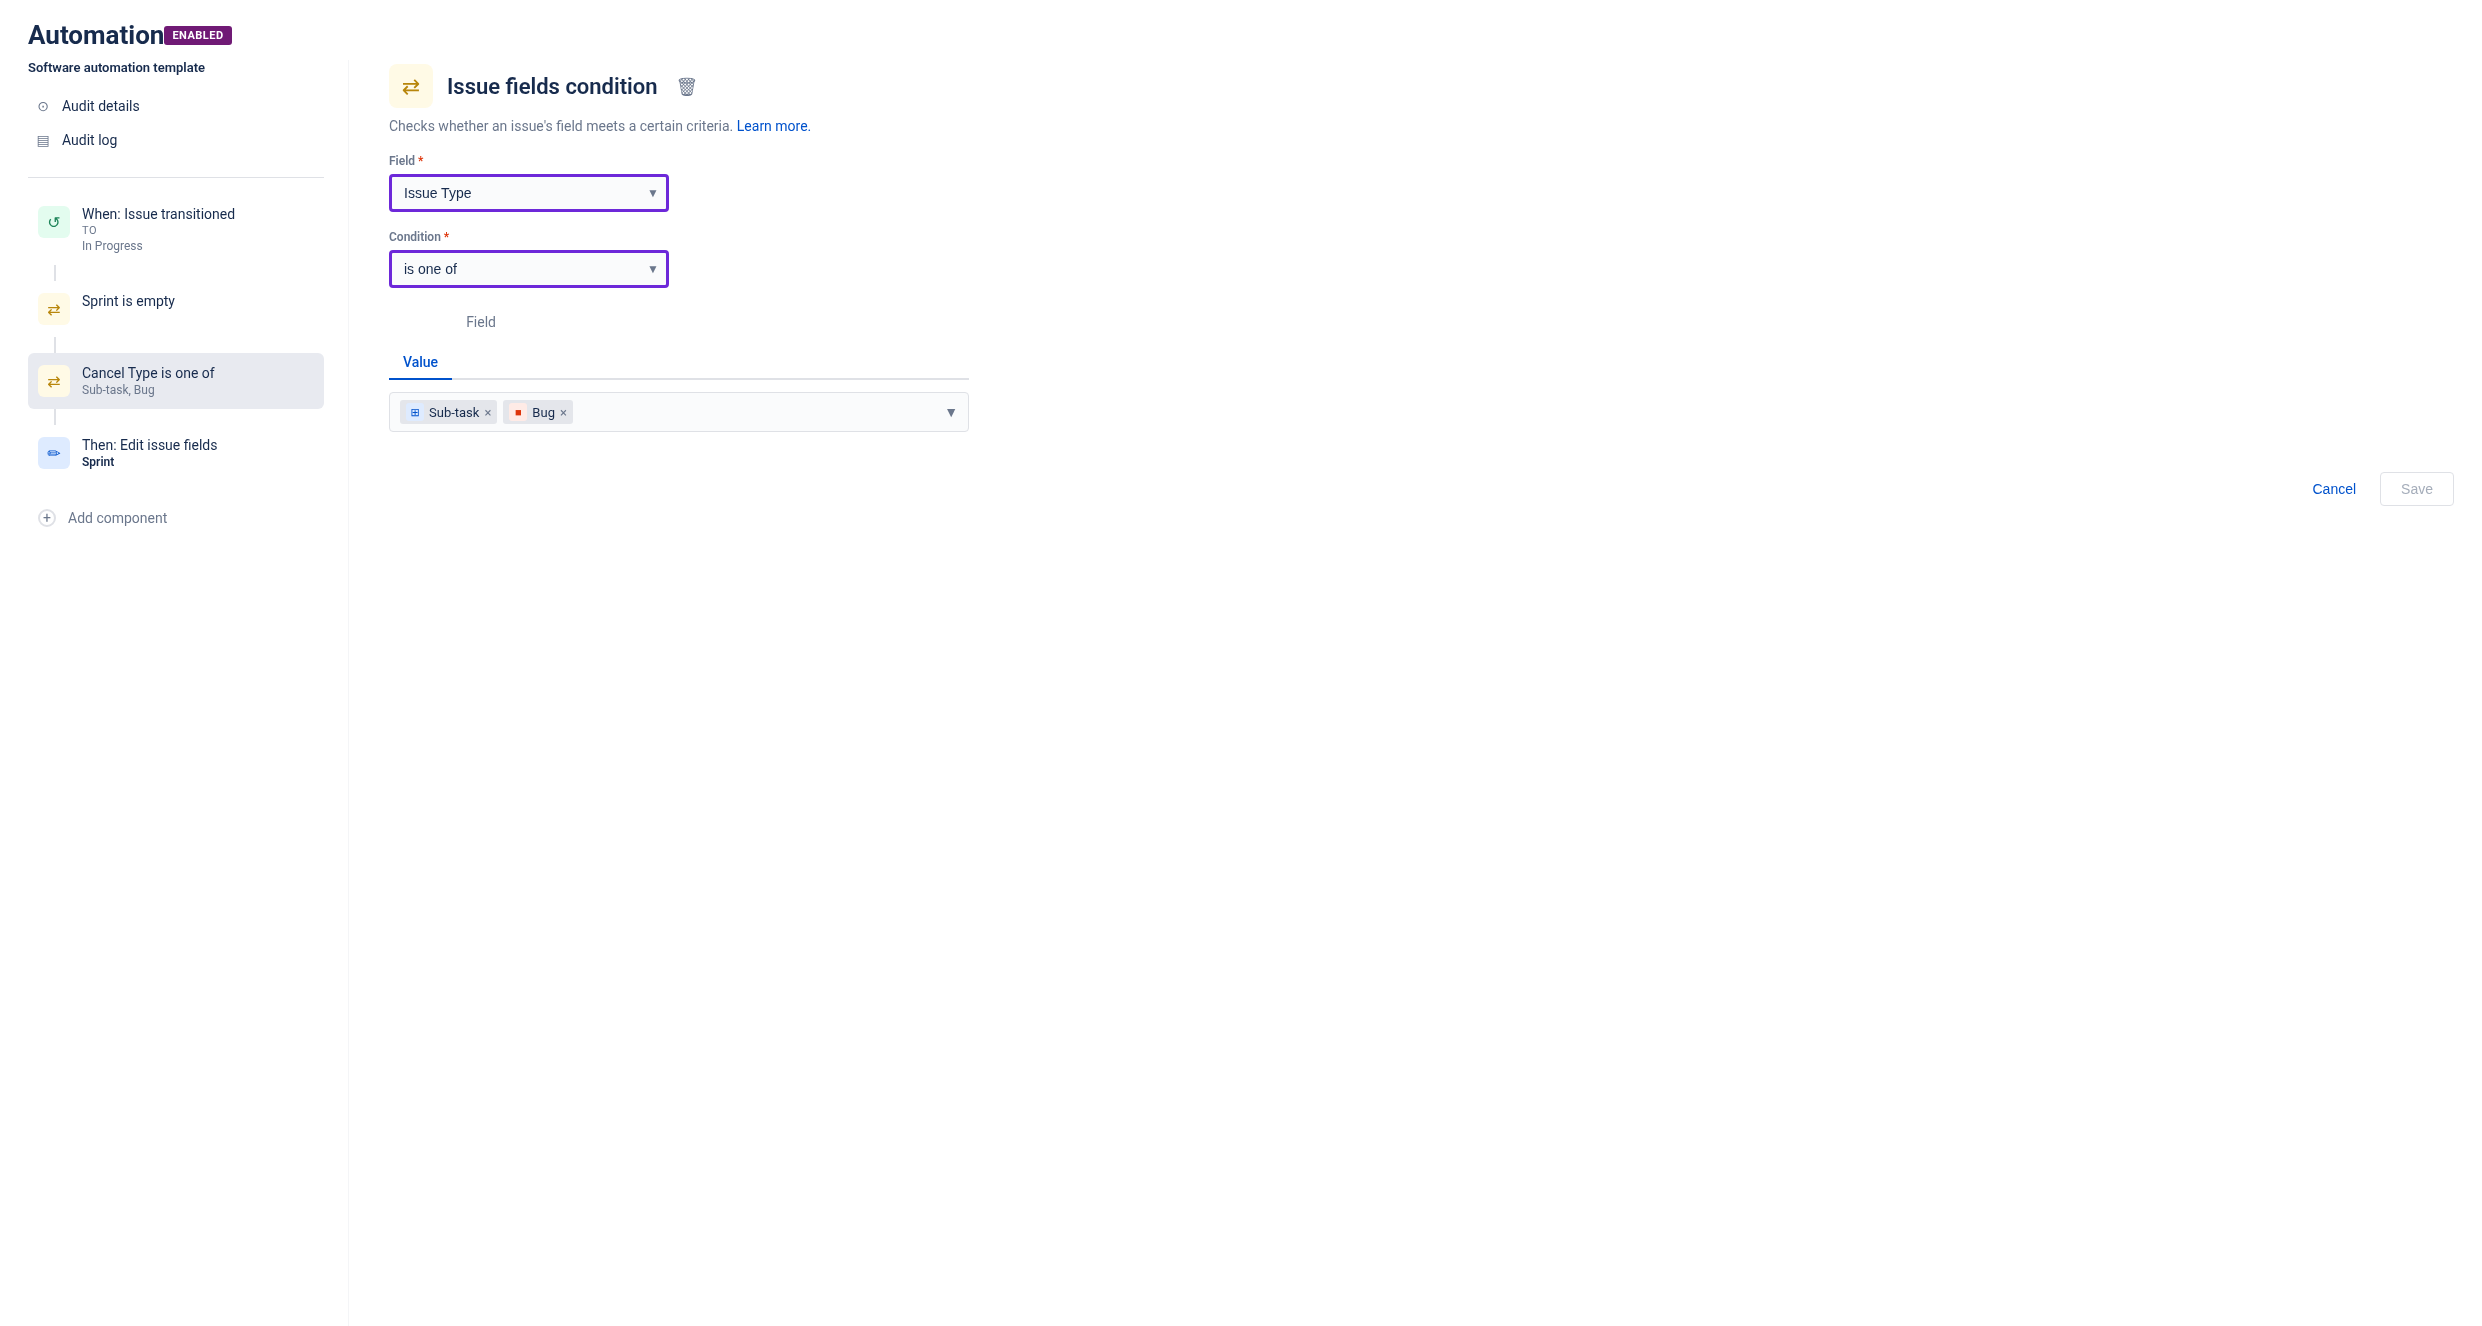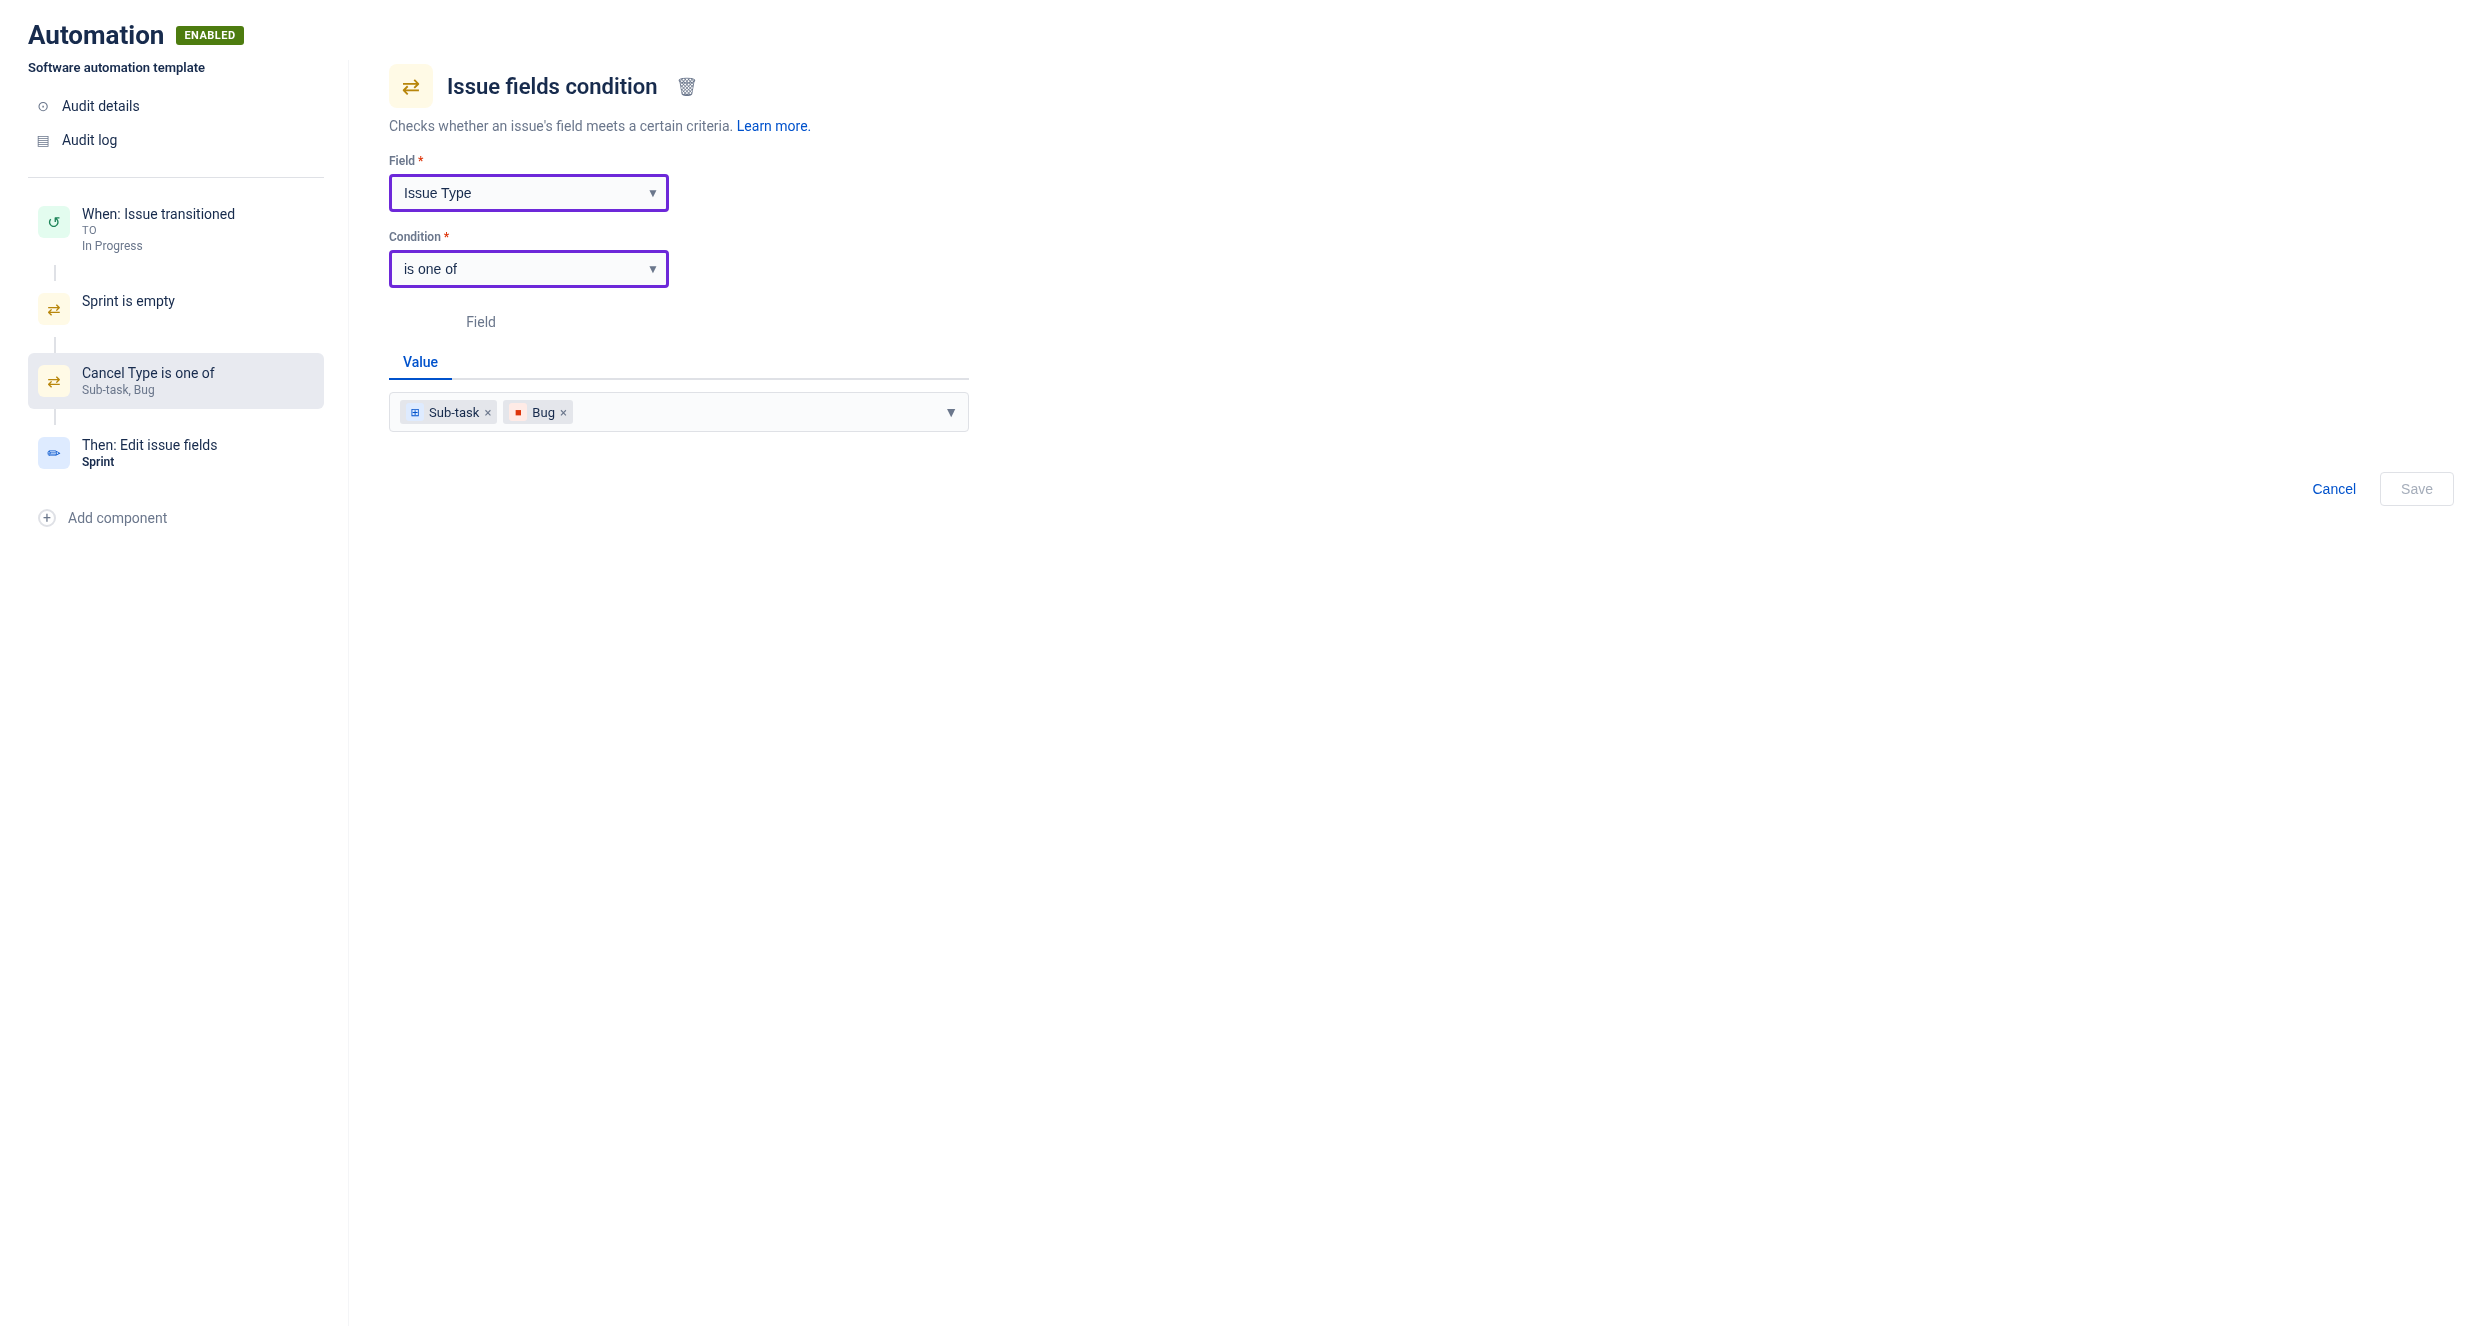--- a/index.html
+++ b/index.html
@@ -11,29 +11,29 @@
     }
     .app-container {
       display: flex;
       flex-direction: column;
       min-height: 100vh;
     }
     .header {
       display: flex;
       align-items: center;
       padding: 20px 28px 10px 28px;
-      gap: 12px;
+      gap: 0;
     }
     .header-title {
       font-size: 26px;
       font-weight: 700;
       color: #172b4d;
     }
     .enabled-badge {
-      background: #4d7c0f;
+      background: #701a75;
       color: #fff;
       font-size: 11px;
       font-weight: 700;
       padding: 3px 8px;
       border-radius: 3px;
       letter-spacing: 0.5px;
     }
     .main-content {
       display: flex;
       flex: 1;

